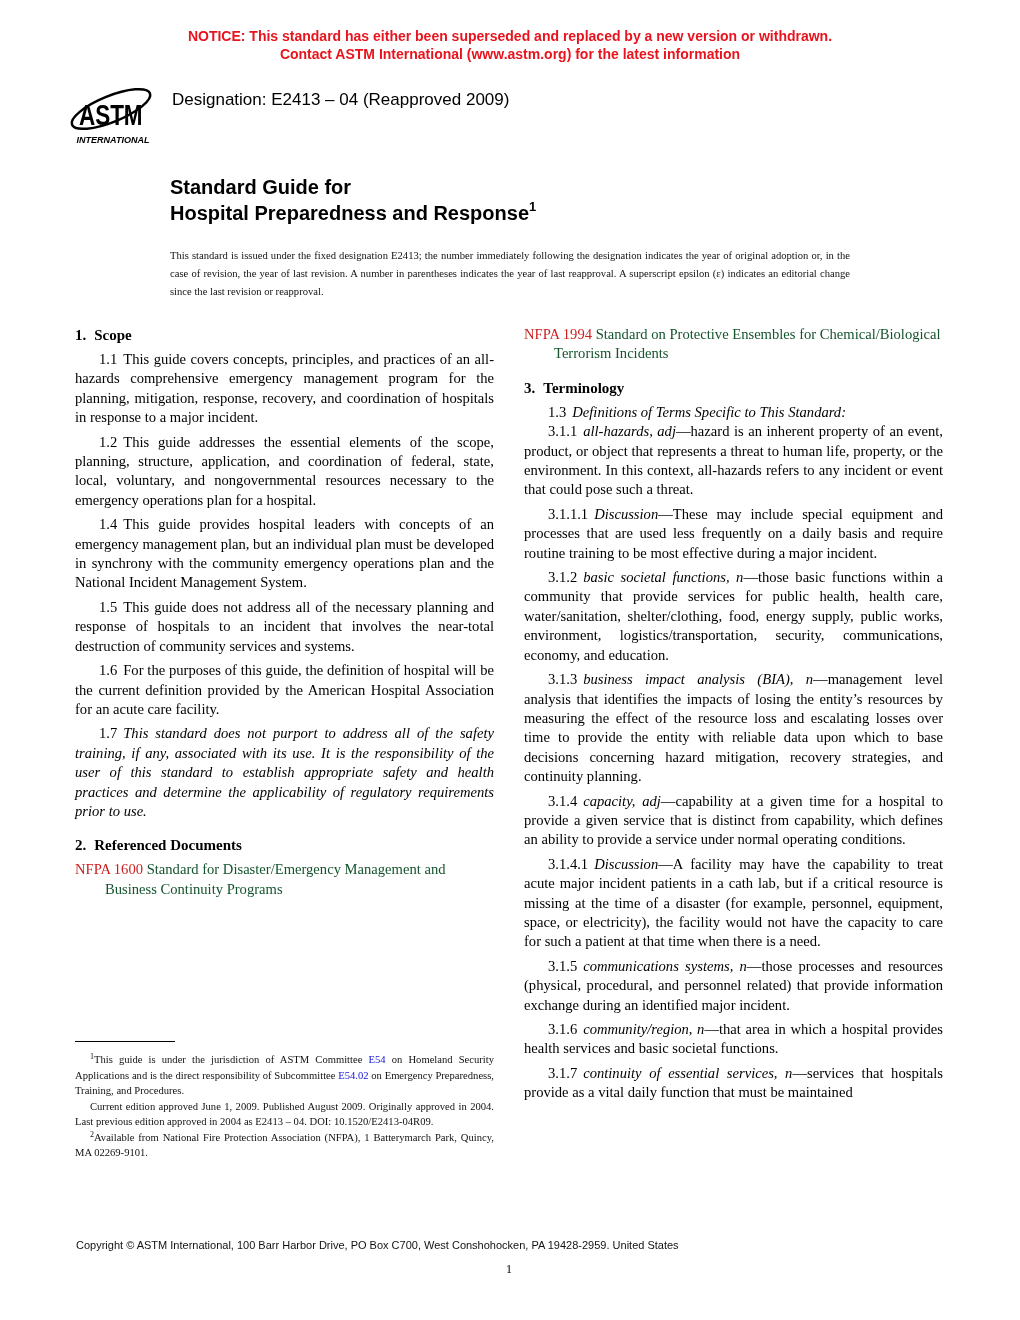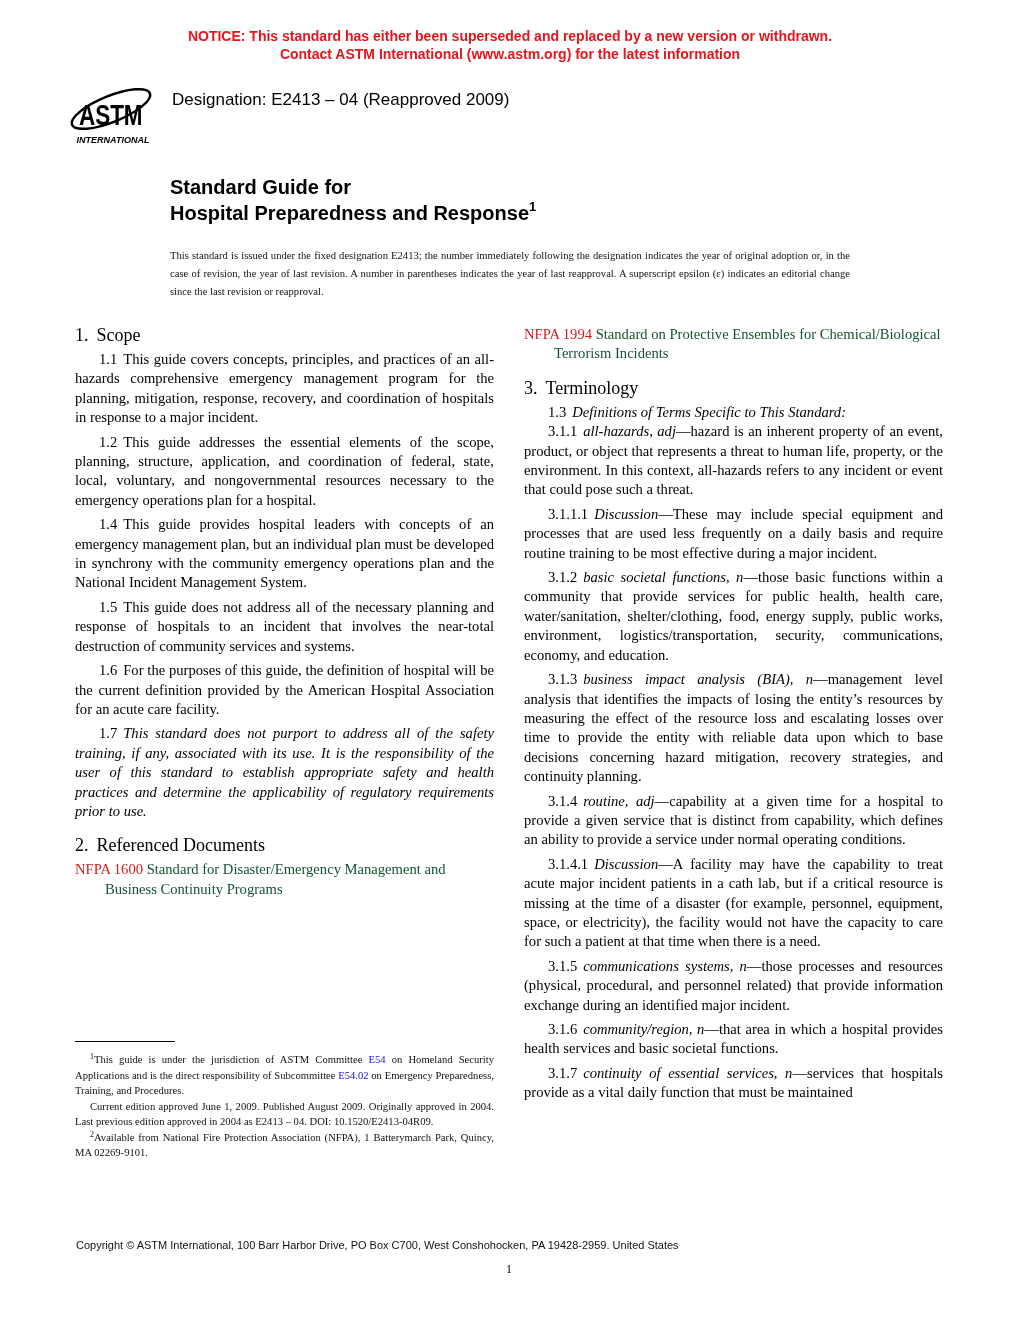--- a/index.html
+++ b/index.html
@@ -6,21 +6,21 @@
   body { width: 1020px; height: 1320px; position: relative; overflow: hidden; font-family: "Liberation Serif", serif; color: #000; }
   .notice { position: absolute; top: 27px; left: 0; width: 1020px; text-align: center; color: #e8131c; font-family: "Liberation Sans", sans-serif; font-weight: bold; font-size: 14px; line-height: 18px; }
   .logo { position: absolute; left: 65px; top: 73px; width: 100px; height: 72px; }
   .designation { position: absolute; left: 172px; top: 90px; font-family: "Liberation Sans", sans-serif; font-size: 17px; color: #000; }
   .title { position: absolute; left: 170px; top: 174px; font-family: "Liberation Sans", sans-serif; font-weight: bold; font-size: 20px; line-height: 26px; }
   .title sup { font-size: 13px; vertical-align: 9px; line-height: 0; }
   .issue-note { position: absolute; left: 170px; top: 247px; width: 680px; font-size: 10.6px; line-height: 18px; color: #111; text-align: justify; }
   .col { position: absolute; font-size: 14.6px; line-height: 19.4px; text-align: justify; }
   .col-left { left: 75px; top: 325px; width: 419px; }
   .col-right { left: 524px; top: 325px; width: 419px; }
-  h2.sec { font-size: 18px; font-weight: normal; margin: 0 0 5px 0; line-height: 20px; }
+  h2.sec { font-size: 15px; font-weight: bold; margin: 0 0 5px 0; line-height: 20px; }
   h2.sec .num { margin-right: 8px; }
   p.para { margin: 0 0 5px 0; text-indent: 24px; }
   p.para .pn { margin-right: 6px; }
   p.para.tight { margin-bottom: 0; }
   .ref { margin: 0 0 5px 0; padding-left: 30px; text-indent: -30px; text-align: left; }
   .ref .code { color: #cc1f1f; }
   .ref .rtitle { color: #14532d; }
   .it { font-style: italic; }
   .footnote-rule { position: absolute; left: 75px; top: 1041px; width: 100px; border-top: 1px solid #000; }
   .footnotes { position: absolute; left: 75px; top: 1052px; width: 419px; font-size: 10.6px; line-height: 15.5px; text-align: justify; color: #111; }
@@ -85,21 +85,21 @@
 
   <h2 class="sec">
     <span class="num">3.</span><span>Terminology</span>
   </h2>
   <p class="para tight"><span class="pn">1.3</span><span class="it">Definitions of Terms Specific to This Standard:</span></p>
 
   <p class="para"><span class="pn">3.1.1</span><span class="it">all-hazards, adj</span>—<span>hazard is an inherent property of an event, product, or object that represents a threat to human life, property, or the environment. In this context, all-hazards refers to any incident or event that could pose such a threat.</span></p>
   <p class="para"><span class="pn">3.1.1.1</span><span class="it">Discussion</span>—<span>These may include special equipment and processes that are used less frequently on a daily basis and require routine training to be most effective during a major incident.</span></p>
   <p class="para"><span class="pn">3.1.2</span><span class="it">basic societal functions, n</span>—<span>those basic functions within a community that provide services for public health, health care, water/sanitation, shelter/clothing, food, energy supply, public works, environment, logistics/transportation, security, communications, economy, and education.</span></p>
   <p class="para"><span class="pn">3.1.3</span><span class="it">business impact analysis (BIA), n</span>—<span>management level analysis that identifies the impacts of losing the entity’s resources by measuring the effect of the resource loss and escalating losses over time to provide the entity with reliable data upon which to base decisions concerning hazard mitigation, recovery strategies, and continuity planning.</span></p>
-  <p class="para"><span class="pn">3.1.4</span><span class="it">routine, adj</span>—<span>capability at a given time for a hospital to provide a given service that is distinct from capability, which defines an ability to provide a service under normal operating conditions.</span></p>
+  <p class="para"><span class="pn">3.1.4</span><span class="it">capacity, adj</span>—<span>capability at a given time for a hospital to provide a given service that is distinct from capability, which defines an ability to provide a service under normal operating conditions.</span></p>
   <p class="para"><span class="pn">3.1.4.1</span><span class="it">Discussion</span>—<span>A facility may have the capability to treat acute major incident patients in a cath lab, but if a critical resource is missing at the time of a disaster (for example, personnel, equipment, space, or electricity), the facility would not have the capacity to care for such a patient at that time when there is a need.</span></p>
   <p class="para"><span class="pn">3.1.5</span><span class="it">communications systems, n</span>—<span>those processes and resources (physical, procedural, and personnel related) that provide information exchange during an identified major incident.</span></p>
   <p class="para"><span class="pn">3.1.6</span><span class="it">community/region, n</span>—<span>that area in which a hospital provides health services and basic societal functions.</span></p>
   <p class="para"><span class="pn">3.1.7</span><span class="it">continuity of essential services, n</span>—<span>services that hospitals provide as a vital daily function that must be maintained</span></p>
 </div>
 
 <div class="copyright">Copyright © ASTM International, 100 Barr Harbor Drive, PO Box C700, West Conshohocken, PA 19428-2959. United States</div>
 <div class="page-num">1</div>
 
 </body></html>

